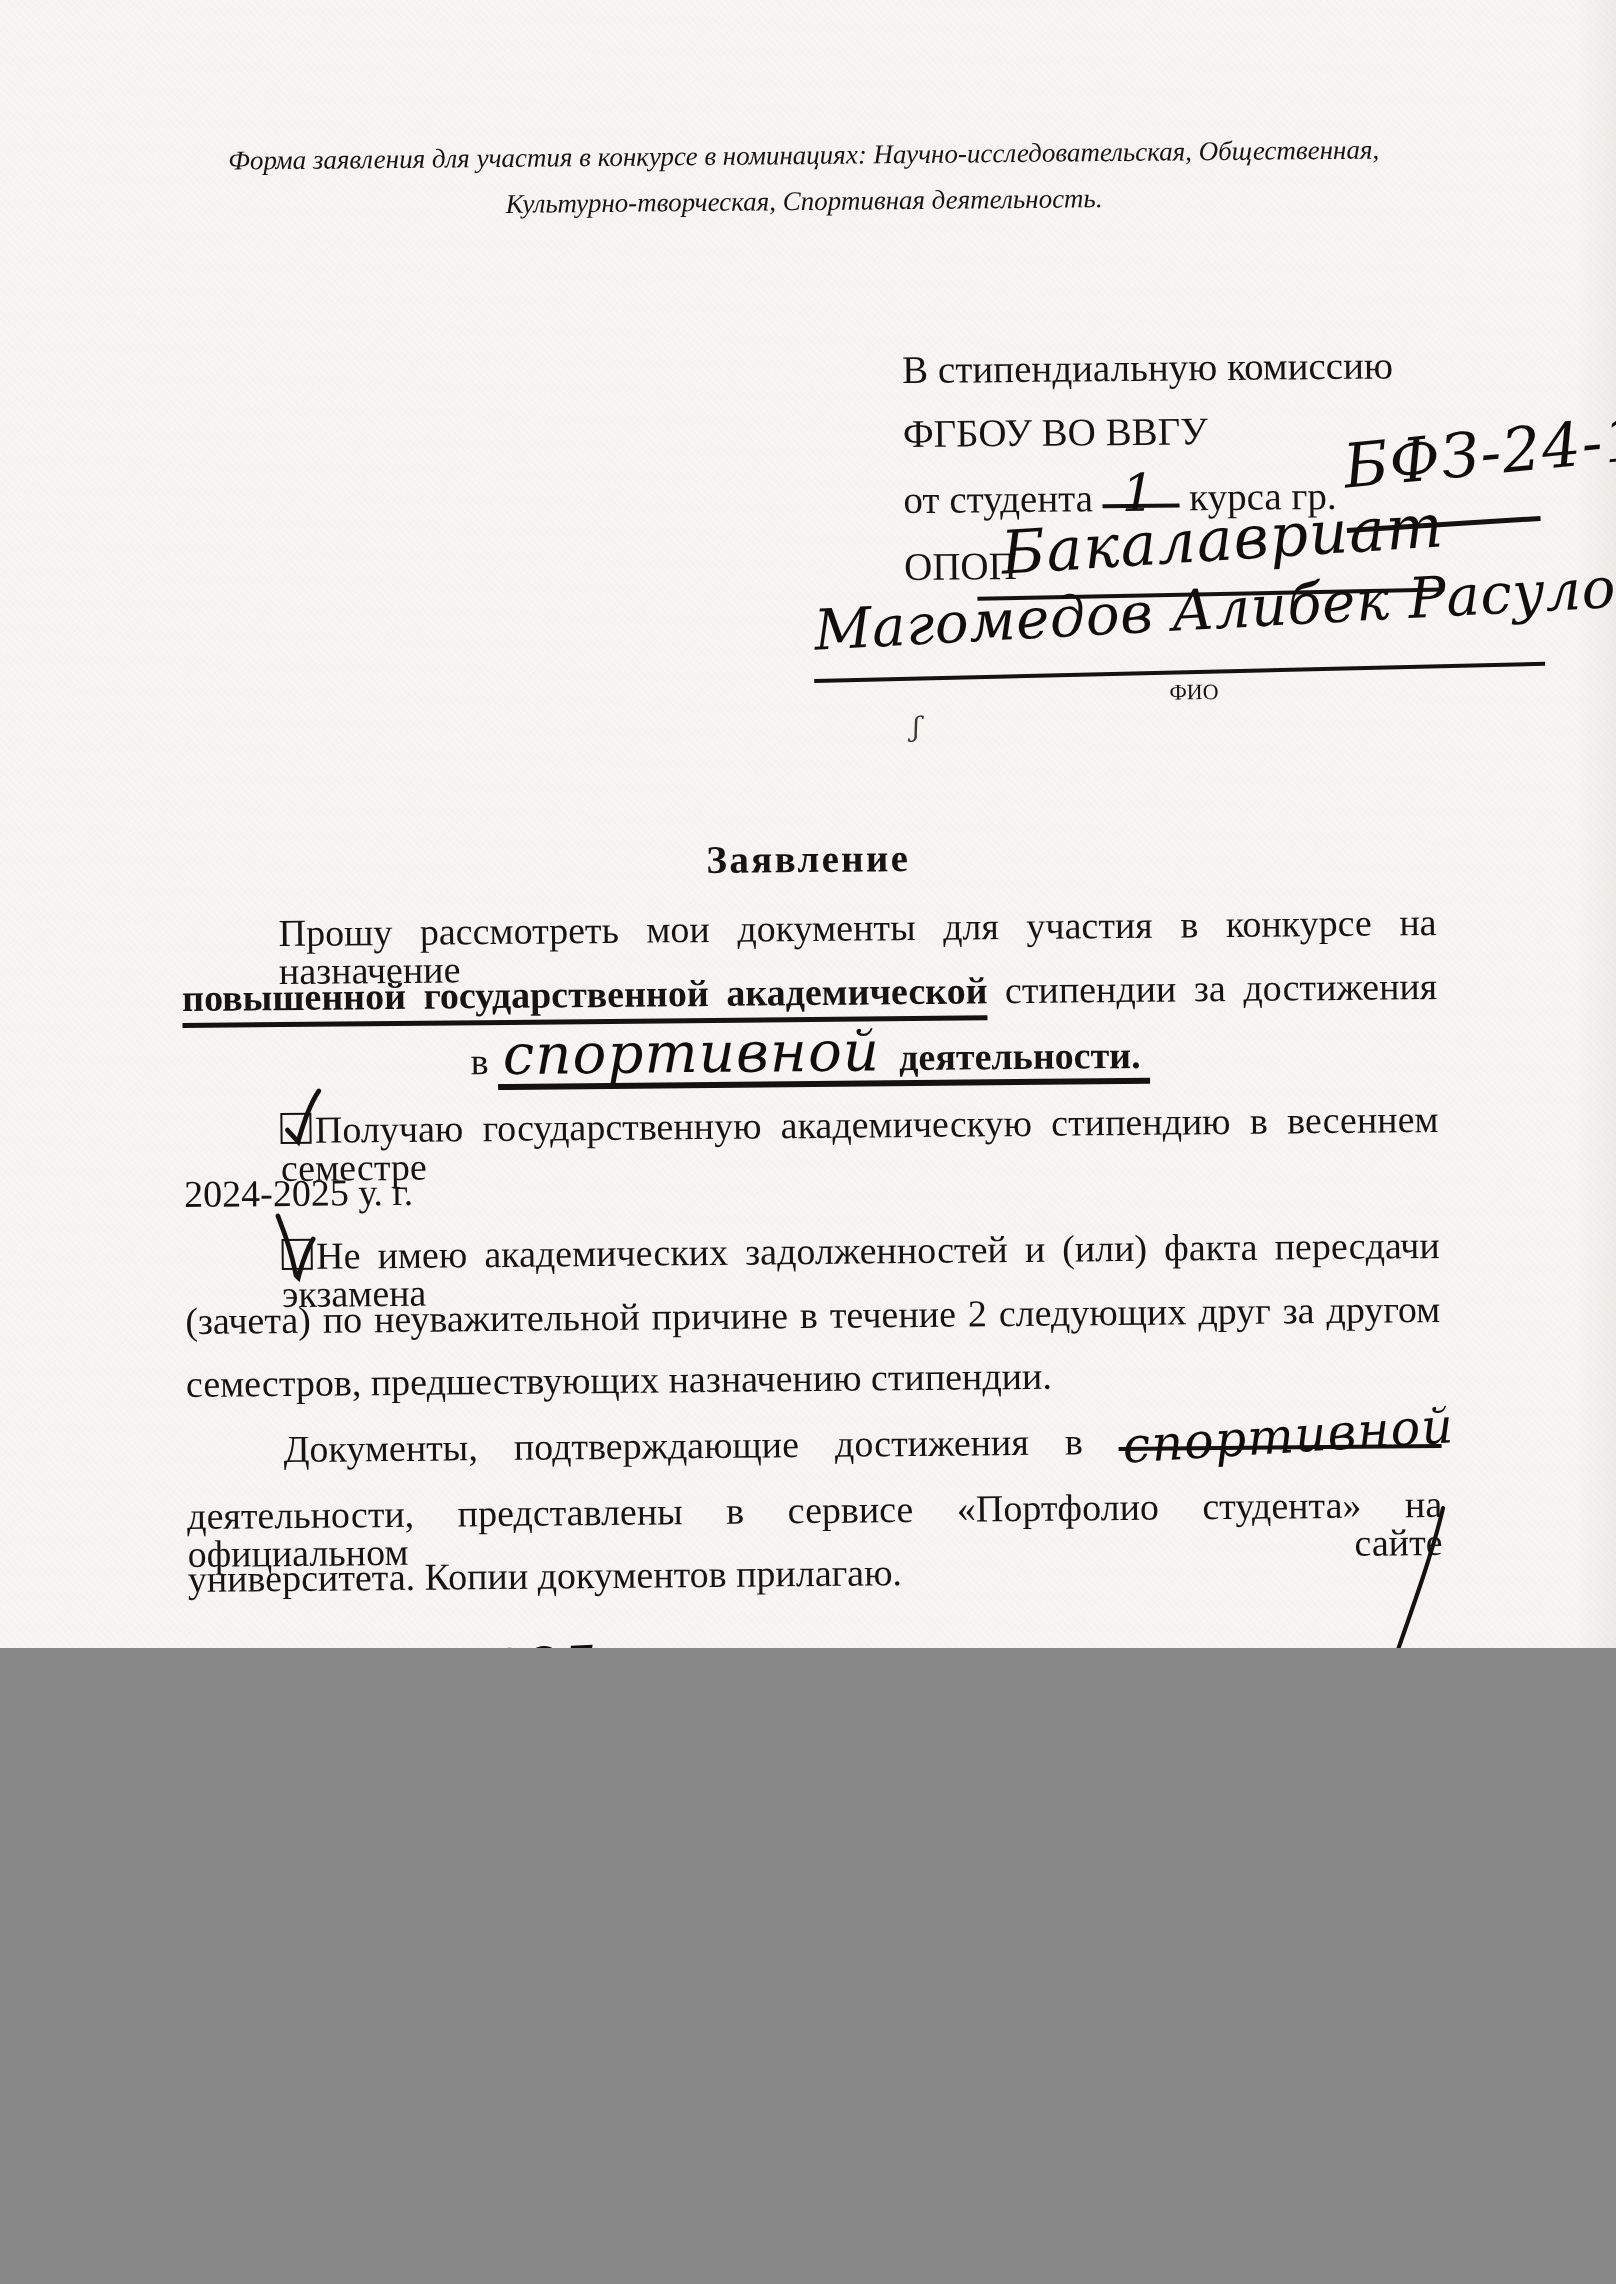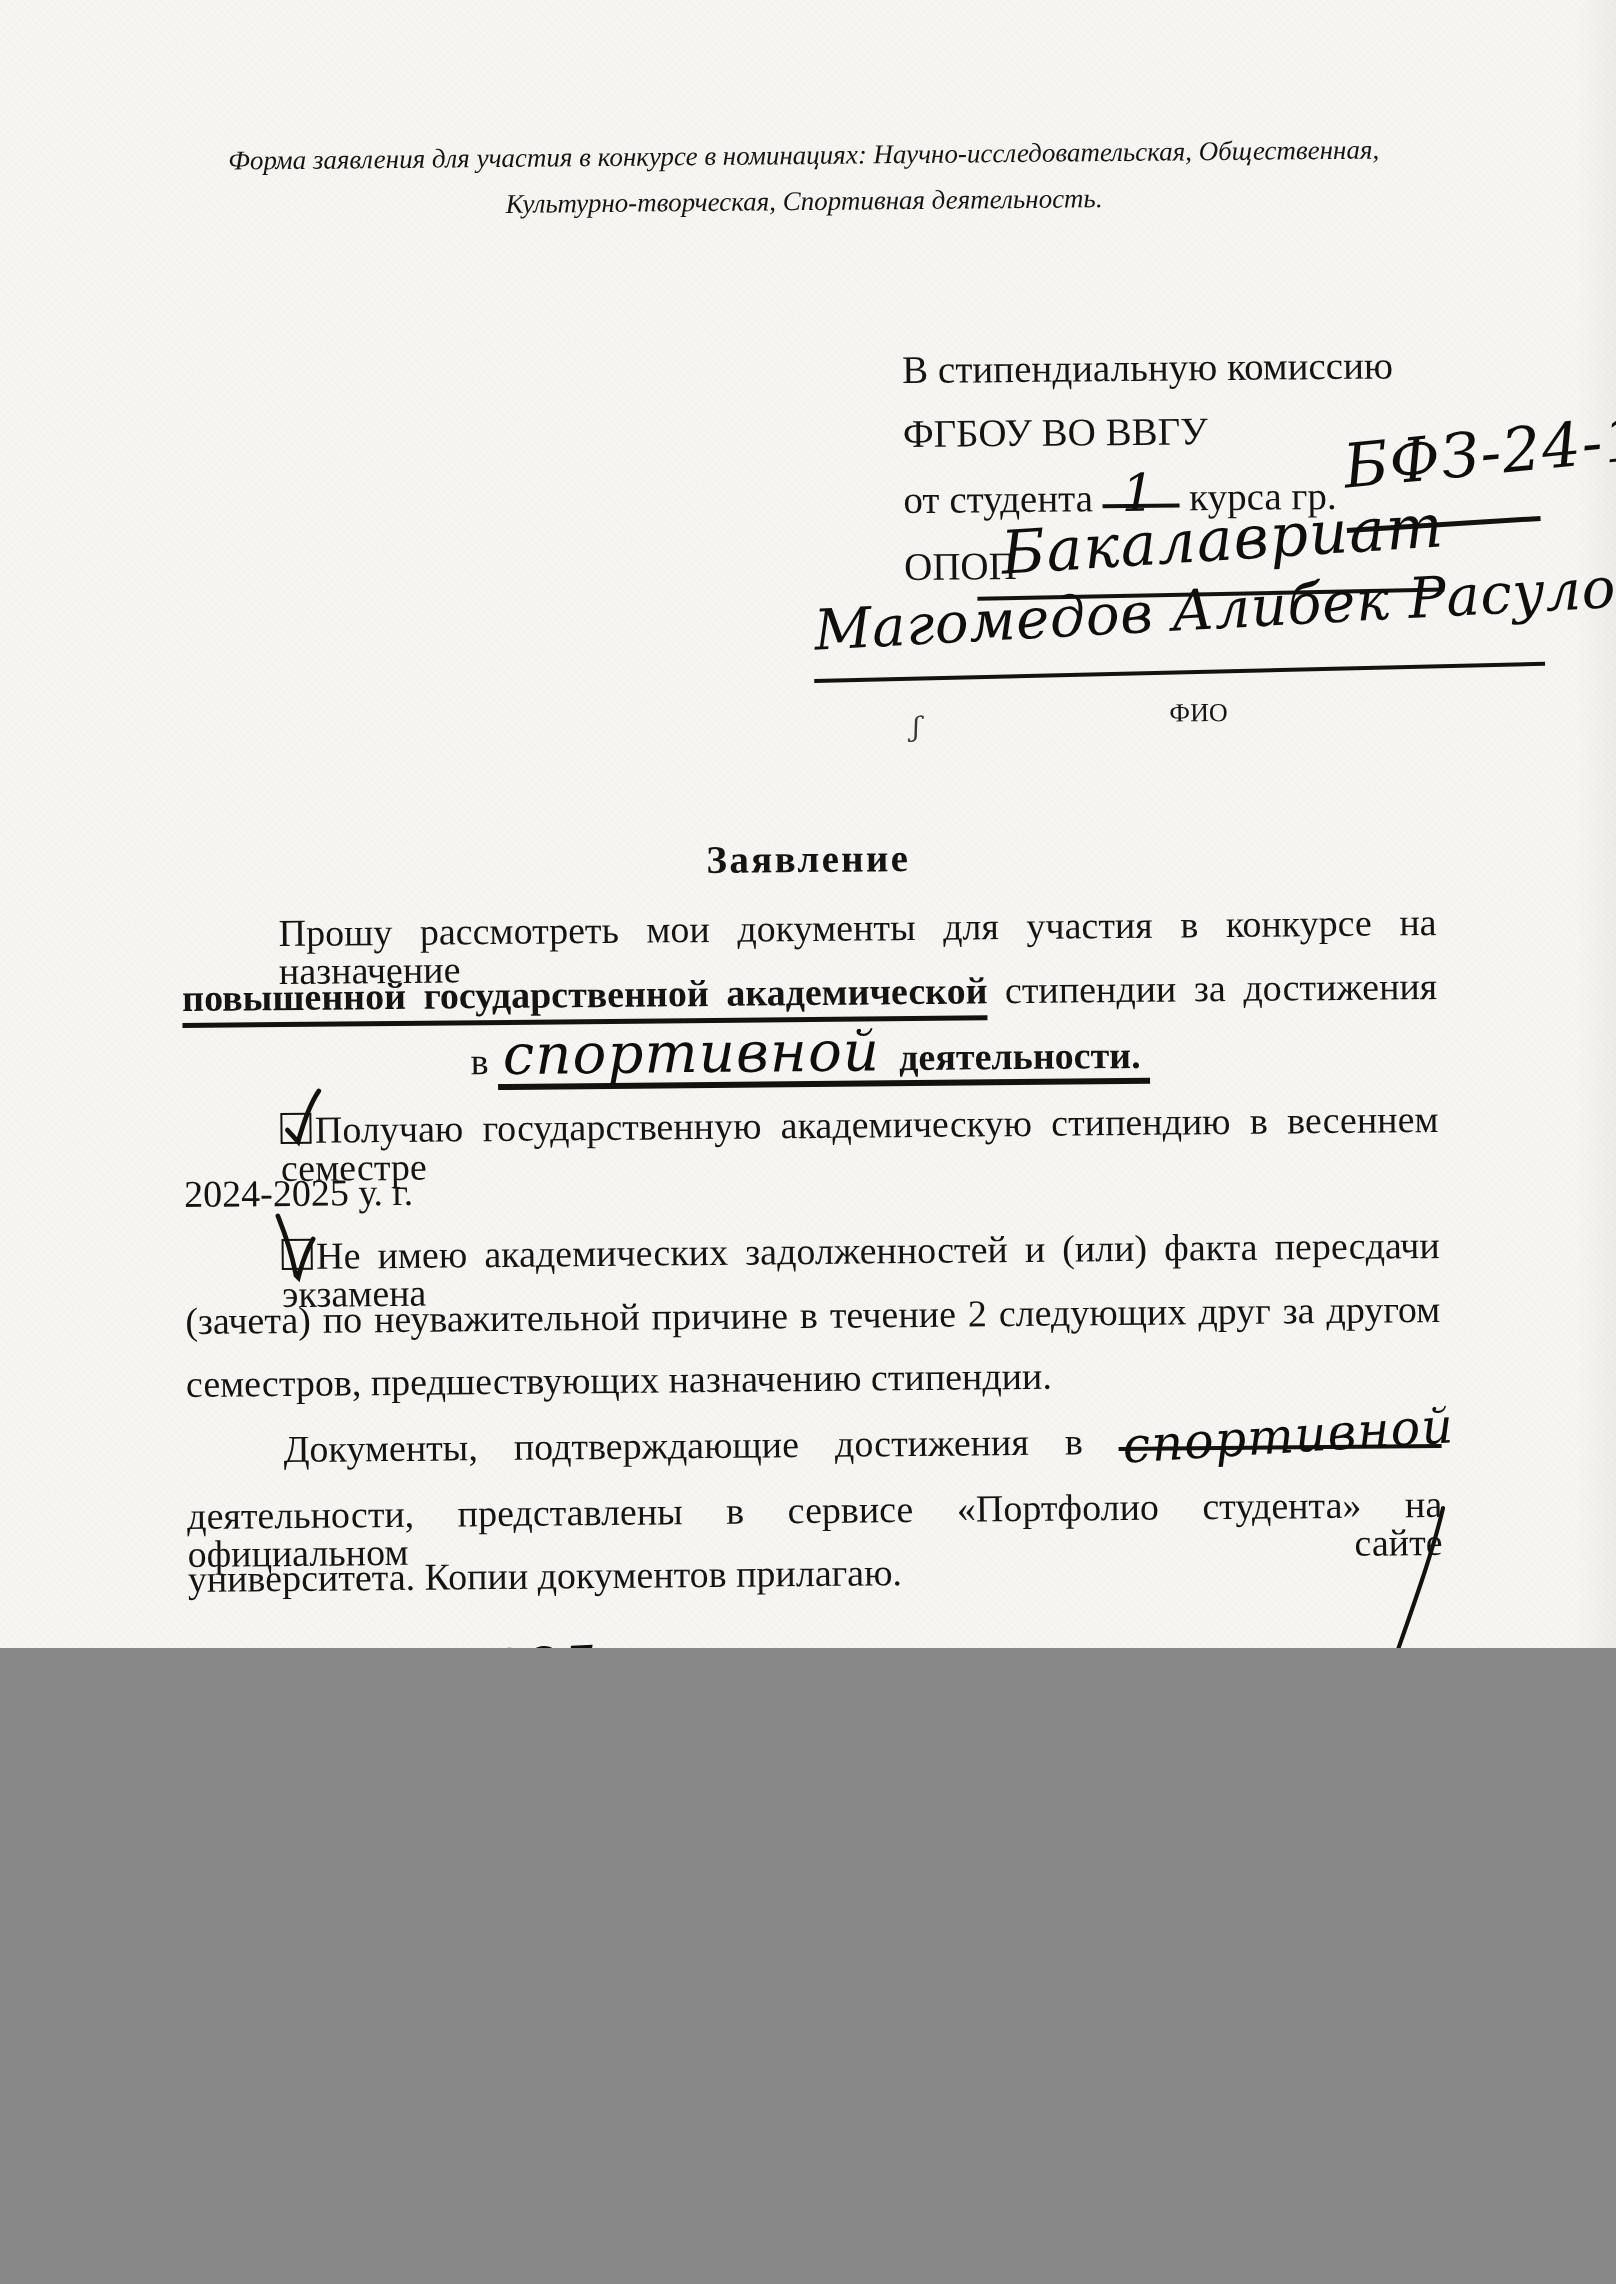--- a/index.html
+++ b/index.html
@@ -20,21 +20,21 @@
   .typed{font-size:38px;line-height:1;white-space:nowrap;}
   .typed-lg{font-size:39px;line-height:1;white-space:nowrap;}
   .note{font-size:27px;font-style:italic;line-height:1;white-space:nowrap;}
   .center-block{text-align:center;}
   .just{text-align:justify;text-align-last:justify;white-space:normal;}
   .bold{font-weight:bold;}
   .u-heavy{border-bottom:5.3px solid #14110e;padding-bottom:3.5px;}
   .hw{font-family:"DejaVu Serif",serif;font-style:italic;color:#0f0e0c;line-height:0.9;white-space:nowrap;letter-spacing:1.2px;}
   .hw-inline{line-height:0;}
   .rule{position:absolute;background:#14110e;height:3.5px;}
-  .fio-label{font-size:26px;line-height:1;margin-top:19px;}
+  .fio-label{font-size:22px;line-height:1;}
   .email-label{font-size:25px;font-style:italic;font-weight:bold;line-height:1;white-space:nowrap;}
   .cb{position:relative;display:inline-block;width:27px;height:27px;border:2.9px solid #14110e;vertical-align:-1.2px;margin-right:3.5px;}
   .cb svg{position:absolute;left:-8.2px;top:-31px;overflow:visible;}
   .flexline{display:flex;justify-content:space-between;align-items:baseline;}
   .hw-underline{border-bottom:4.7px solid #14110e;display:inline-block;line-height:0;padding:0 8.2px 5.9px 3.5px;}
   .sig{overflow:visible;}
 </style>
 </head>
 <body>
 

